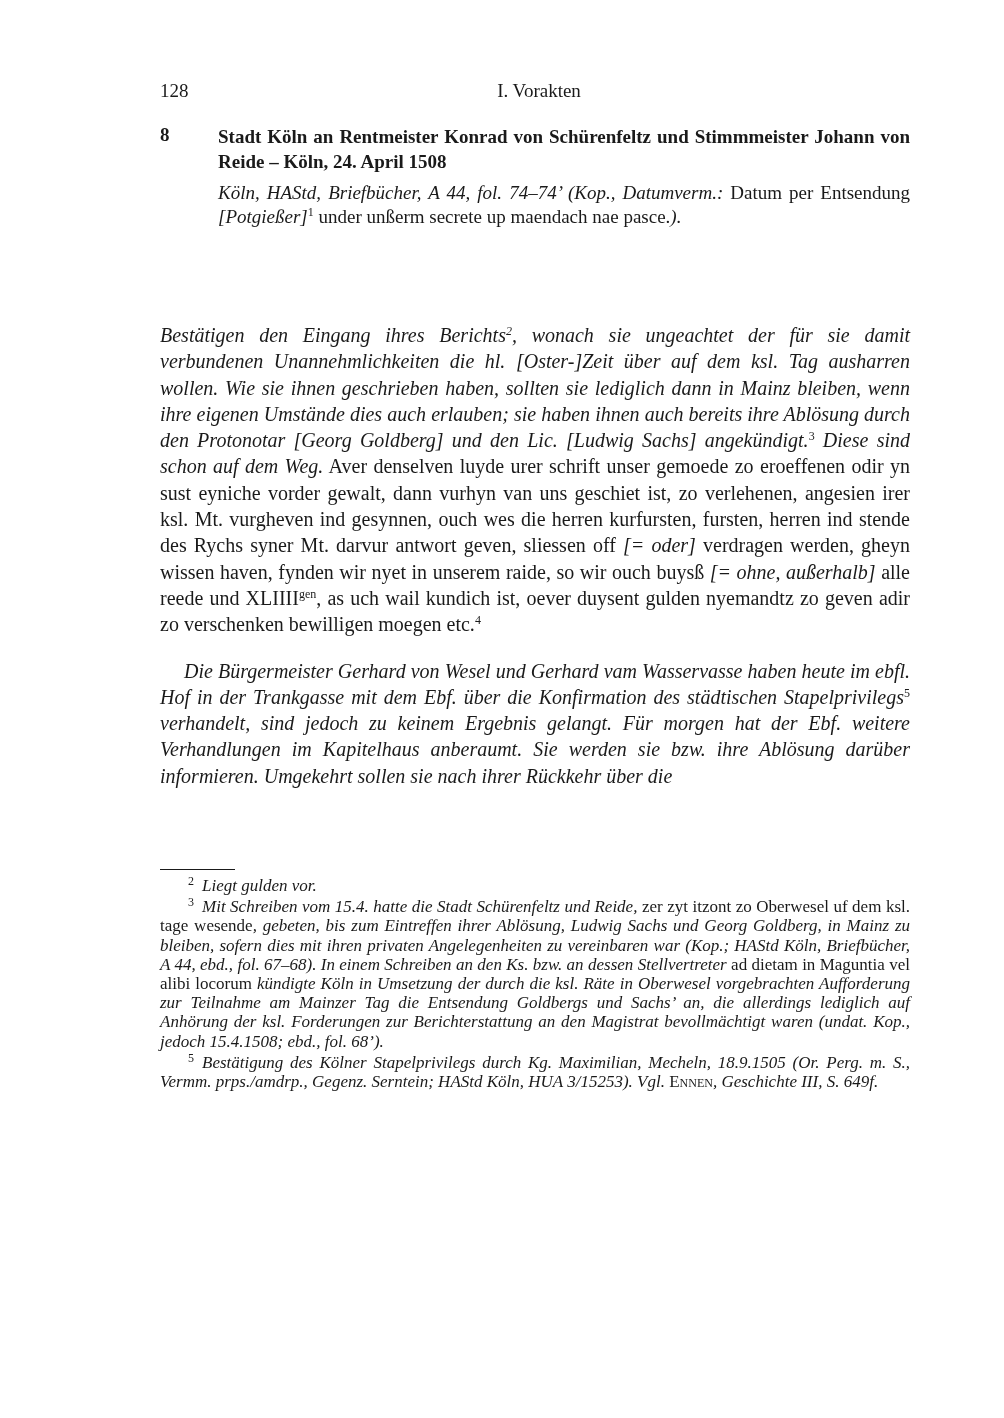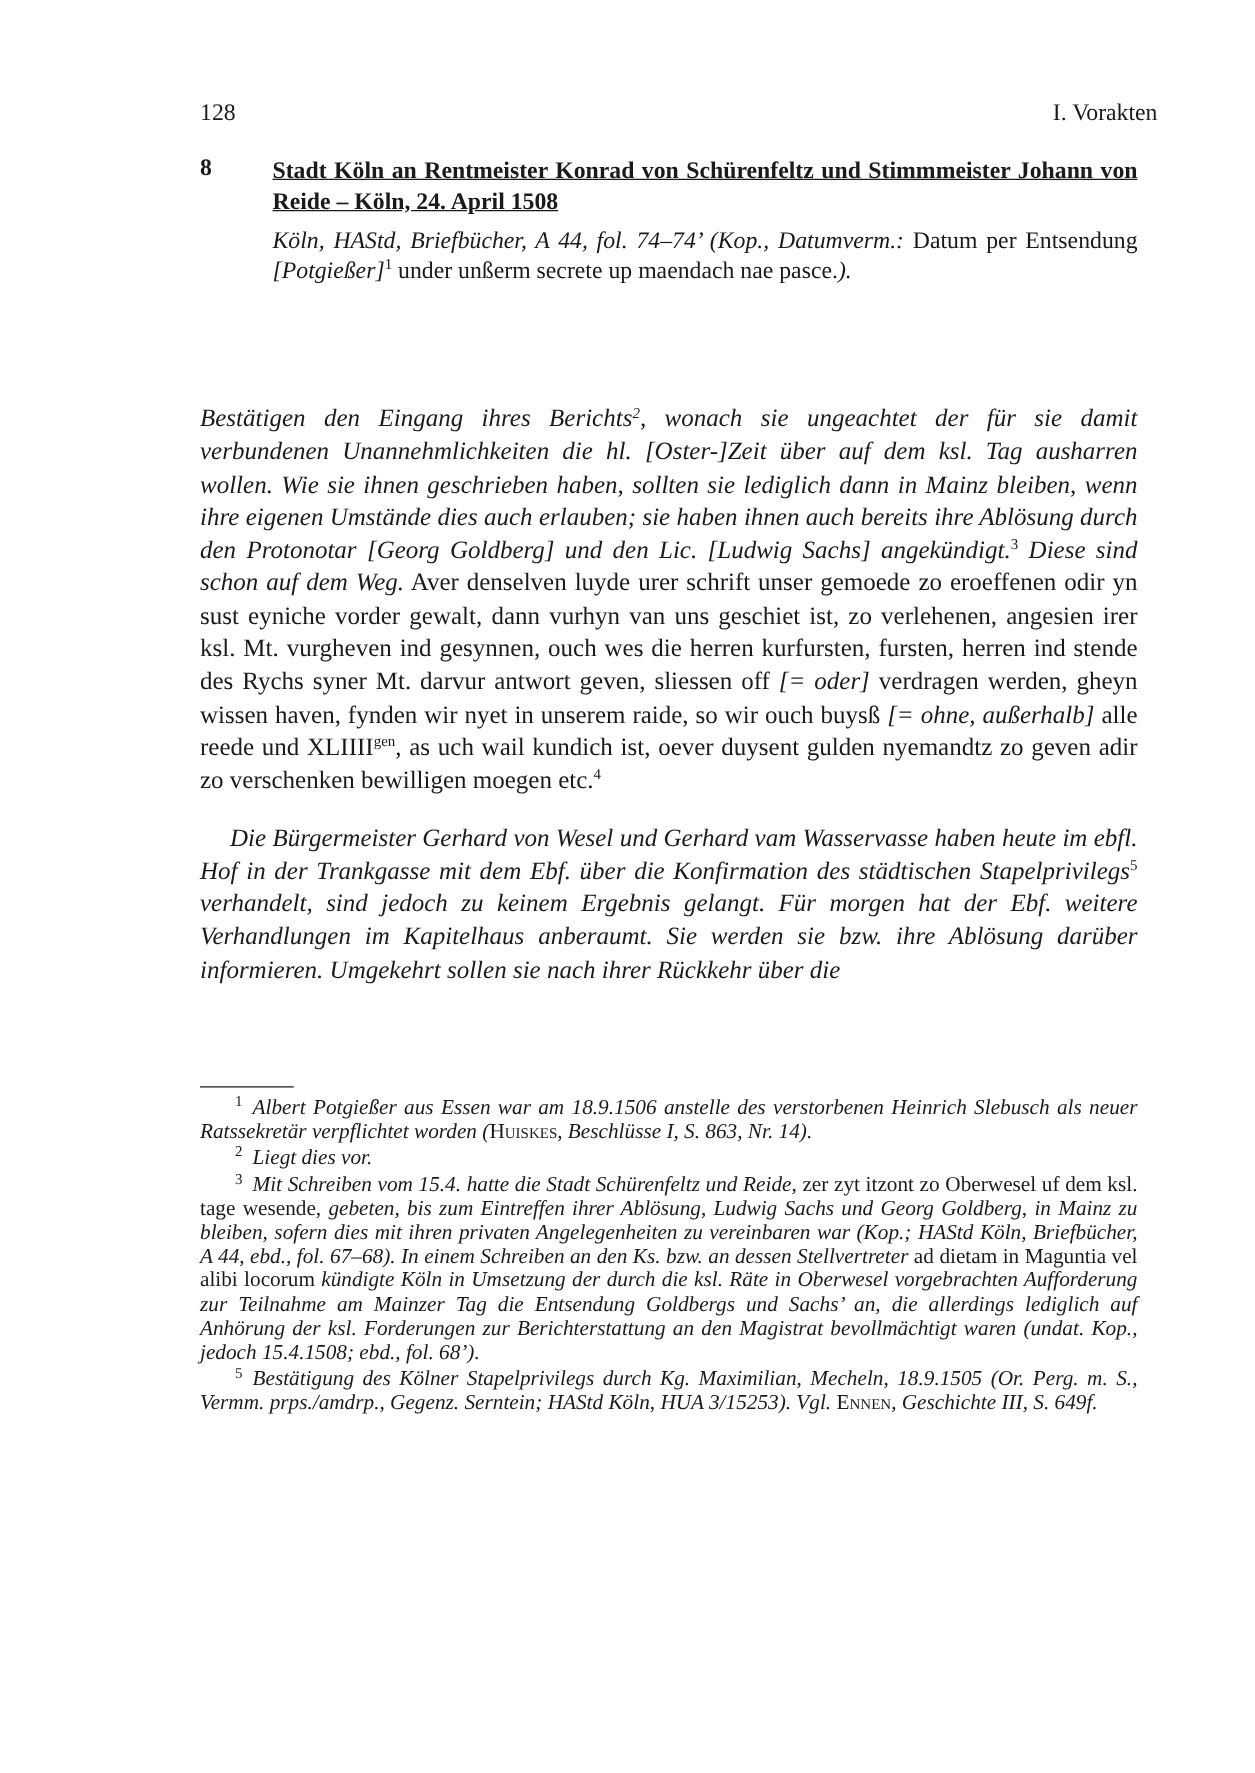--- a/index.html
+++ b/index.html
@@ -2,25 +2,25 @@
 <html><head>
 <meta charset="utf-8">
 <style>
   html, body { margin: 0; padding: 0; background: #ffffff; }
   body { width: 1004px; height: 1418px; position: relative; overflow: hidden;
          font-family: "Liberation Serif", "DejaVu Serif", serif; color: #1a1a1a; }
   .page { position: absolute; left: 160px; top: 0; width: 750px; }
   .running-head { position: absolute; top: 80px; left: 0; width: 750px; height: 26px;
                   font-size: 19px; }
   .page-number { position: absolute; left: 0; top: 0; }
-  .running-title { position: absolute; left: 16px; width: 750px; top: 0; text-align: right; }
+  .running-title { position: absolute; left: 4px; width: 750px; top: 0; text-align: center; }
   .doc-header { position: absolute; top: 124px; left: 0; width: 750px; }
   .doc-number { position: absolute; left: 0; top: 0; font-weight: bold; font-size: 19px; }
   .doc-title { margin-left: 58px; font-weight: bold; font-size: 19px; line-height: 25px;
-               text-align: justify; text-decoration: underline; }
+               text-align: justify; }
   .regest { margin-left: 58px; margin-top: 8px; font-style: italic; font-size: 19.5px;
             line-height: 25px; text-align: justify; }
   .source { margin-left: 58px; margin-top: 7px; font-size: 19px; line-height: 24px;
             text-align: justify; }
   .i { font-style: italic; }
   sup { font-size: 12px; line-height: 0; vertical-align: 7px; font-style: normal; }
   .body-text { position: absolute; top: 322px; left: 0; width: 750px; font-size: 20px;
                line-height: 26.3px; text-align: justify; }
   .body-text p { margin: 0; }
   .body-text p.indent { text-indent: 24px; margin-top: 20px; }
@@ -49,19 +49,18 @@
   </div>
 
   <div class="body-text">
     <p><span class="i">Bestätigen den Eingang ihres Berichts</span><sup class="i">2</sup><span class="i">, wonach sie ungeachtet der für sie damit verbundenen Unannehmlichkeiten die hl. [Oster-]Zeit über auf dem ksl. Tag ausharren wollen. Wie sie ihnen geschrieben haben, sollten sie lediglich dann in Mainz bleiben, wenn ihre eigenen Umstände dies auch erlauben; sie haben ihnen auch bereits ihre Ablösung durch den Protonotar [Georg Goldberg] und den Lic. [Ludwig Sachs] angekündigt.</span><sup>3</sup><span class="i"> Diese sind schon auf dem Weg.</span><span> Aver denselven luyde urer schrift unser gemoede zo eroeffenen odir yn sust eyniche vorder gewalt, dann vurhyn van uns geschiet ist, zo verlehenen, angesien irer ksl. Mt. vurgheven ind gesynnen, ouch wes die herren kurfursten, fursten, herren ind stende des Rychs syner Mt. darvur antwort geven, sliessen off </span><span class="i">[= oder]</span><span> verdragen werden, gheyn wissen haven, fynden wir nyet in unserem raide, so wir ouch buysß </span><span class="i">[= ohne, außerhalb]</span><span> alle reede und XLIIII</span><sup>gen</sup><span>, as uch wail kundich ist, oever duysent gulden nyemandtz zo geven adir zo verschenken bewilligen moegen etc.</span><sup>4</sup></p>
     <p class="indent"><span class="i">Die Bürgermeister Gerhard von Wesel und Gerhard vam Wasservasse haben heute im ebfl. Hof in der Trankgasse mit dem Ebf. über die Konfirmation des städtischen Stapelprivilegs</span><sup>5</sup><span class="i"> verhandelt, sind jedoch zu keinem Ergebnis gelangt. Für morgen hat der Ebf. weitere Verhandlungen im Kapitelhaus anberaumt. Sie werden sie bzw. ihre Ablösung darüber informieren. Umgekehrt sollen sie nach ihrer Rückkehr über die</span></p>
   </div>
 
   <div class="fn-rule"></div>
 
   <div class="footnotes">
-    <p><span class="fn-mark">1</span><span class="i">Albert Potgießer aus Essen war am 18.9.1506 anstelle des verstorbenen Heinrich Slebusch als neuer Ratssekretär verpflichtet worden (</span><span class="sc">Huiskes</span><span class="i">, Beschlüsse I, S. 863, Nr. 14).</span></p>
-    <p><span class="fn-mark">2</span><span class="i">Liegt dies vor.</span></p>
+    <p><span class="fn-mark">2</span><span class="i">Liegt gulden vor.</span></p>
     <p><span class="fn-mark">3</span><span class="i">Mit Schreiben vom 15.4. hatte die Stadt Schürenfeltz und Reide,</span><span> zer zyt itzont zo Oberwesel uf dem ksl. tage wesende</span><span class="i">, gebeten, bis zum Eintreffen ihrer Ablösung, Ludwig Sachs und Georg Goldberg, in Mainz zu bleiben, sofern dies mit ihren privaten Angelegenheiten zu vereinbaren war (Kop.; HAStd Köln, Briefbücher, A 44, ebd., fol. 67–68). In einem Schreiben an den Ks. bzw. an dessen Stellvertreter</span><span> ad dietam in Maguntia vel alibi locorum </span><span class="i">kündigte Köln in Umsetzung der durch die ksl. Räte in Oberwesel vorgebrachten Aufforderung zur Teilnahme am Mainzer Tag die Entsendung Goldbergs und Sachs’ an, die allerdings lediglich auf Anhörung der ksl. Forderungen zur Berichterstattung an den Magistrat bevollmächtigt waren (undat. Kop., jedoch 15.4.1508; ebd., fol. 68’).</span></p>
     <p><span class="fn-mark">5</span><span class="i">Bestätigung des Kölner Stapelprivilegs durch Kg. Maximilian, Mecheln, 18.9.1505 (Or. Perg. m. S., Vermm. prps./amdrp., Gegenz. Serntein; HAStd Köln, HUA 3/15253). Vgl. </span><span class="sc">Ennen</span><span class="i">, Geschichte III, S. 649f.</span></p>
   </div>
 
 </div>
 
 </body></html>

